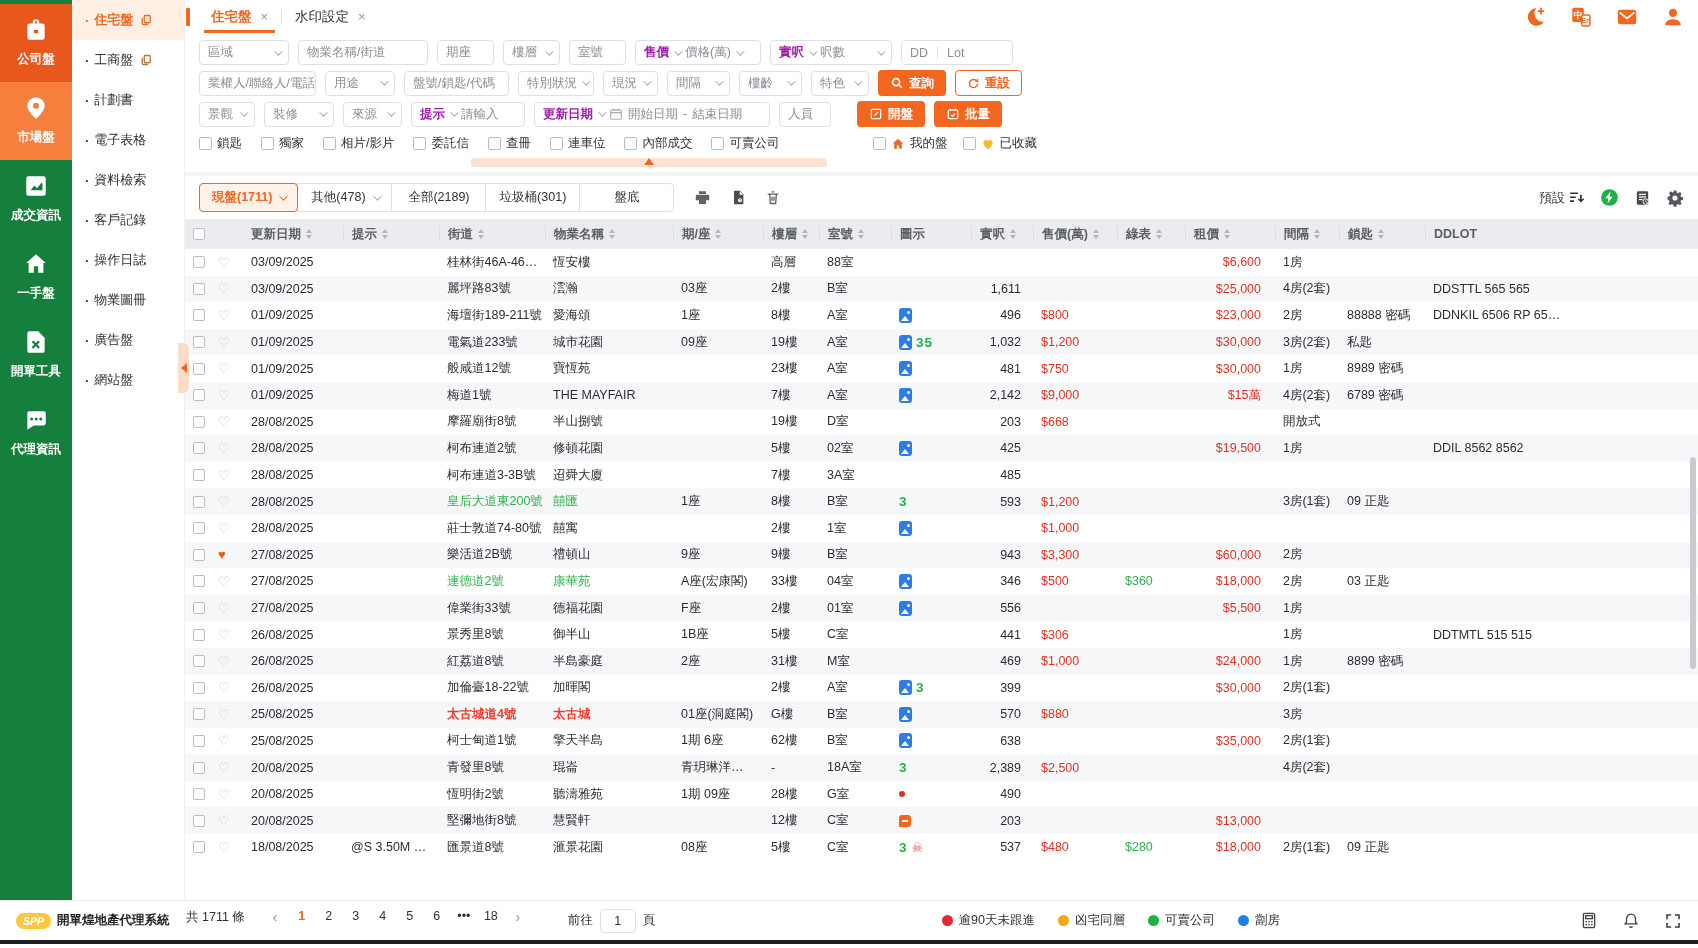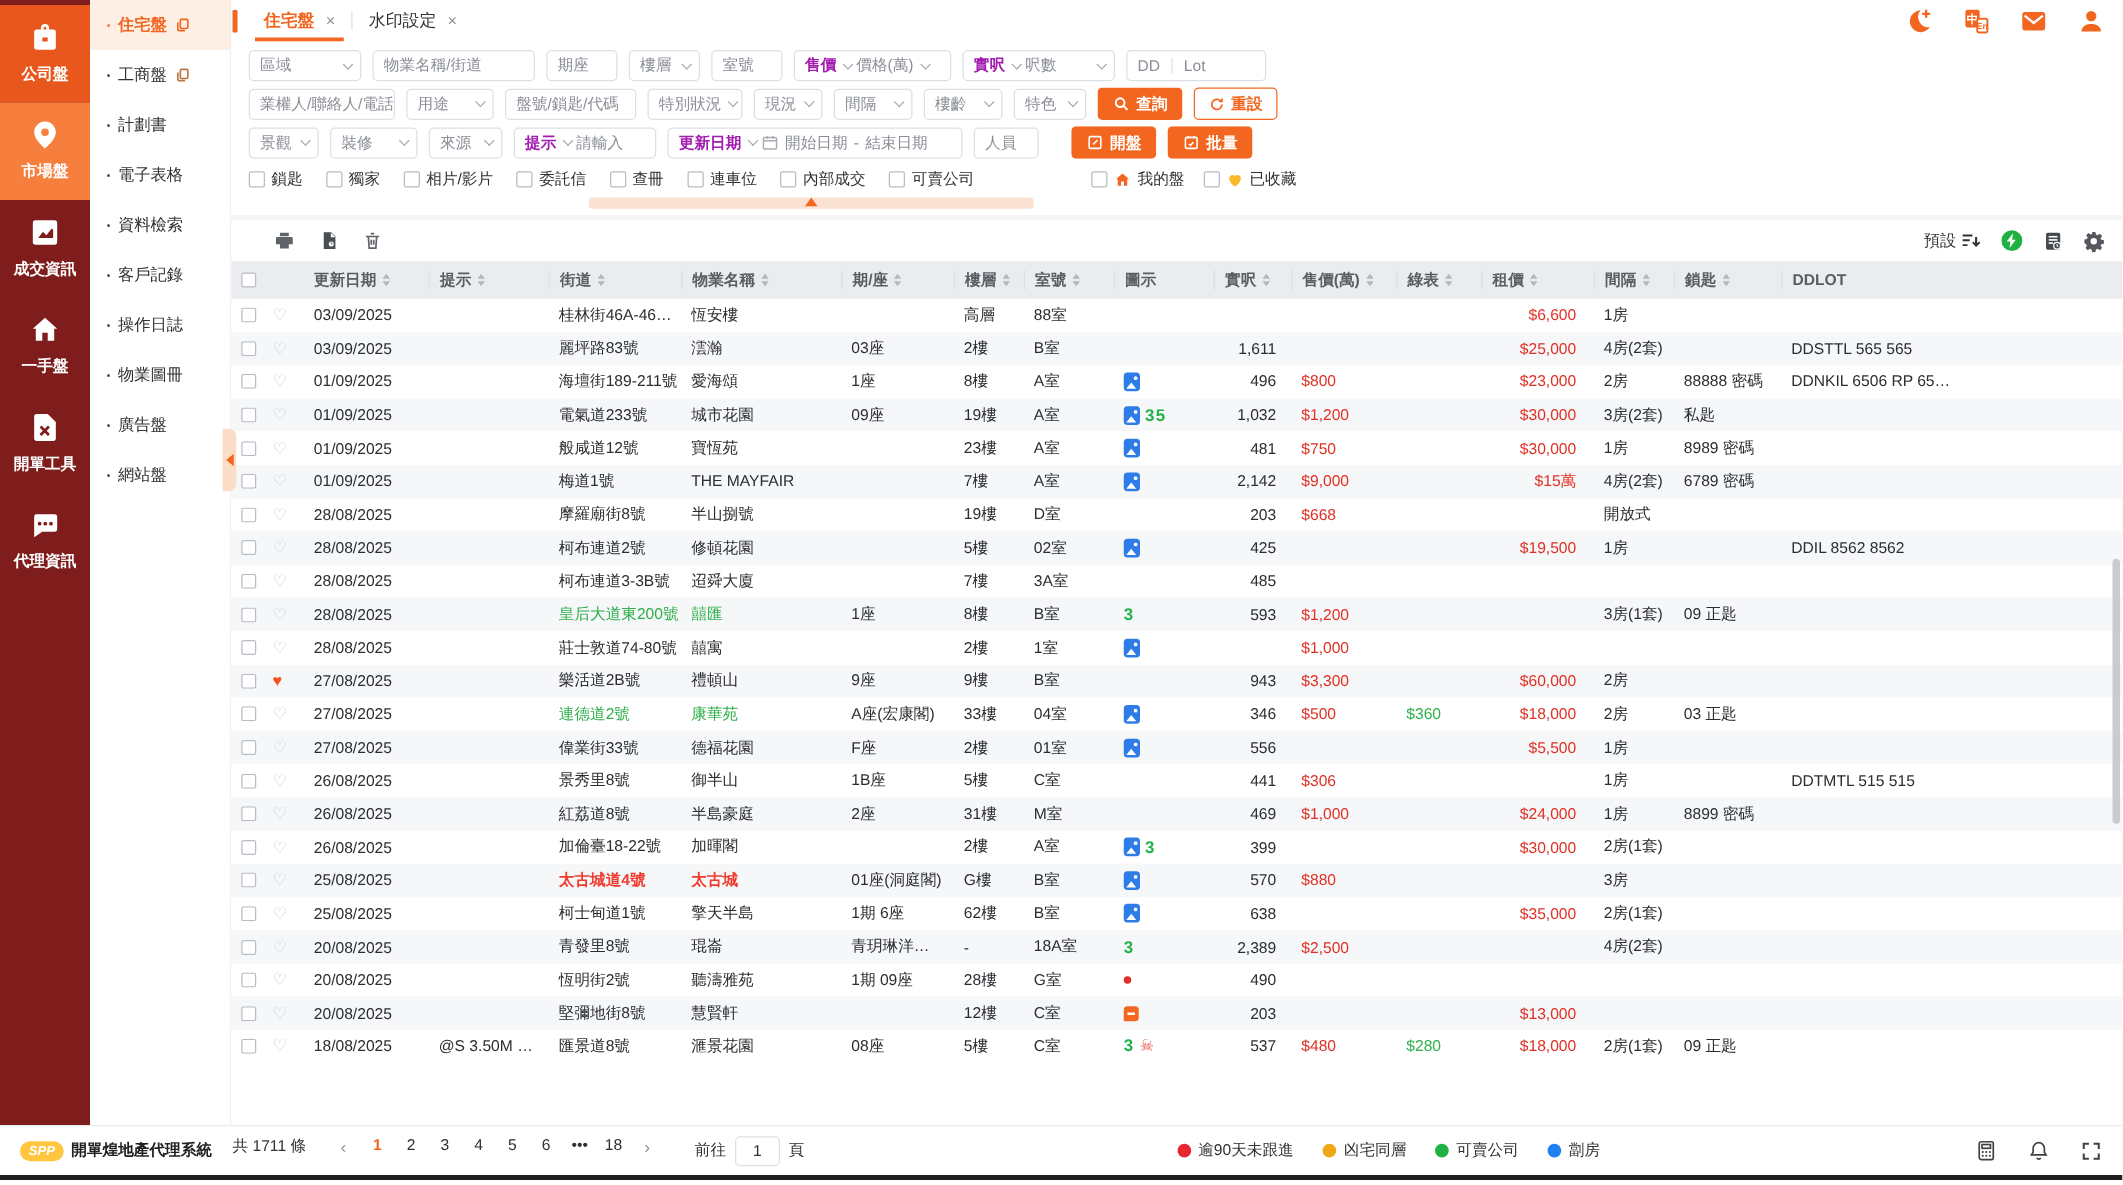--- a/index.html
+++ b/index.html
@@ -2,21 +2,21 @@
 <html><head>
 <meta charset="utf-8">
 <style>
   * { box-sizing: border-box; margin: 0; padding: 0; }
   html,body { width:1698px; height:948px; overflow:hidden; }
   body { font-family:"Liberation Sans","DejaVu Sans",sans-serif; background:#fff; color:#303133; position:relative; }
   .app { display:flex; flex-direction:column; height:944px; }
   .content { display:flex; flex:1; min-height:0; position:relative; }
 
   
-  #icon-sidebar { width:72px; background:#7f1d1d; display:flex; flex-direction:column; padding-top:4px; flex-shrink:0; }
+  #icon-sidebar { width:72px; background:#15803d; display:flex; flex-direction:column; padding-top:4px; flex-shrink:0; }
   .is-item { display:flex; flex-direction:column; align-items:center; gap:5px; padding:13px 0 14px; color:#fff; font-size:12.5px; font-weight:700; cursor:pointer; }
   .is-item.dark { background:#E8571B; }
   .is-item.active { background:#F67F3D; }
 
   
   #secondary-sidebar { width:113px; background:#fff; border-right:1px solid #F0F0F0; padding-top:0; flex-shrink:0; }
   .ss-item { height:40px; display:flex; align-items:center; gap:5px; padding-left:13px; font-size:13px; color:#303133; cursor:pointer; white-space:nowrap; }
   .ss-item .dot { color:#303133; font-weight:700; }
   .ss-item.active { background:#FDEFE4; color:#F3661F; font-weight:700; }
   .ss-item.active .dot { color:#F3661F; }
@@ -110,21 +110,21 @@
   
   .bottom-bar { height:40px; background:#fff; border-top:1px solid #E8EAED; display:flex; align-items:center; padding:0 16px; flex-shrink:0; }
   .brand { display:flex; align-items:center; gap:6px; width:170px; flex-shrink:0; }
   .brand-logo { background:#FFC63E; color:#fff; font-style:italic; border-radius:10px; padding:2px 7px; font-size:10.5px; font-weight:800; }
   .brand-name { font-size:12.5px; font-weight:700; color:#1F1F1F; white-space:nowrap; }
   .pag { display:flex; align-items:flex-start; gap:13px; font-size:12.5px; color:#303133; }
   .pag .total { margin-right:10px; color:#303133; }
   .pg { cursor:pointer; color:#303133; min-width:14px; text-align:center; }
   .pg.cur { color:#F3661F; font-weight:700; }
   .pg.chevp { color:#909399; font-size:14px; }
-  .goto { display:flex; align-items:center; gap:7px; margin-left:18px; }
+  .goto { display:flex; align-items:center; gap:7px; margin-left:30px; }
   .goto input { width:36px; height:24px; border:1px solid #DCDFE6; border-radius:4px; text-align:center; font-size:12.5px; color:#303133; font-family:inherit; }
   .legend { margin-left:auto; display:flex; align-items:center; gap:23px; font-size:12.5px; }
   .leg { display:flex; align-items:center; gap:6px; }
   .leg i { width:11px; height:11px; border-radius:50%; display:inline-block; }
   .foot-icons { display:flex; align-items:center; gap:24px; margin-left:300px; }
   .foot-icons span { display:inline-flex; cursor:pointer; }
   .dark-strip { height:4px; background:#1F1F1F; }
 </style>
 </head>
 <body>
@@ -450,20 +450,39 @@
                 <span>已收藏</span>
               </span>
             </span>
           </div>
         <div class="collapse-strip">
             <span class="tri"></span>
           </div>
       </section>
       <section class="table-card">
         <div class="toolbar">
+          <div class="vtabs" id="vtabs">
+              <div class="vtab active">
+                <span>現盤(1711)</span>
+                <i class="chev oc"></i>
+              </div>
+              <div class="vtab ">
+                <span>其他(478)</span>
+                <i class="chev "></i>
+              </div>
+              <div class="vtab ">
+                <span>全部(2189)</span>
+              </div>
+              <div class="vtab ">
+                <span>垃圾桶(301)</span>
+              </div>
+              <div class="vtab ">
+                <span>盤底</span>
+              </div>
+            </div>
           <div class="tool-icons" id="tool-icons">
               <span>
                 <svg viewBox="0 0 24 24" width="17" height="17">
                   <path fill="#5F6368" d="M7 3h10v4H7zM4 8h16a1.5 1.5 0 0 1 1.5 1.5V16H17v5H7v-5H2.5V9.5A1.5 1.5 0 0 1 4 8zm5 9h6v2.5H9z"></path>
                 </svg>
               </span>
   <span>
                 <svg viewBox="0 0 24 24" width="16" height="17">
                   <path fill="#4A4D52" d="M6 2h9l5 5v15H6z"></path>
                   <path fill="#fff" d="M14.5 2.5V8H20z"></path>

